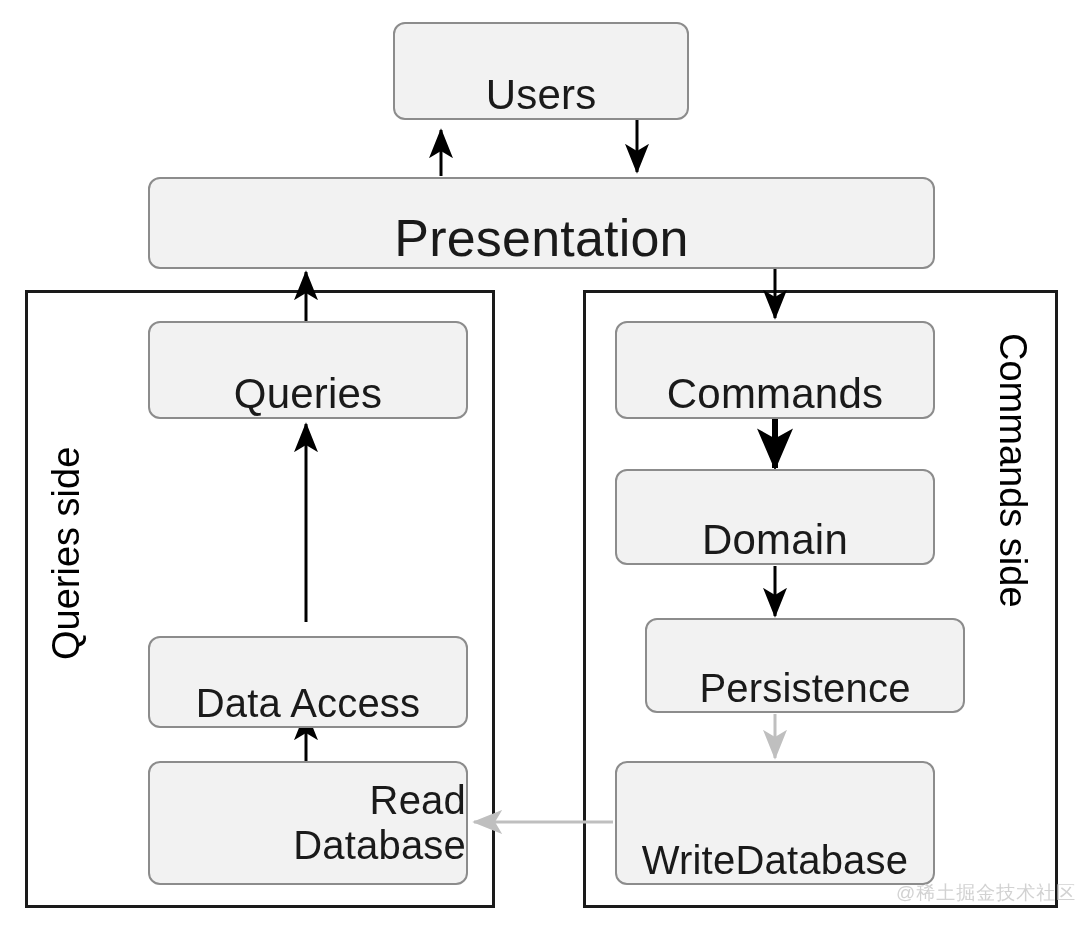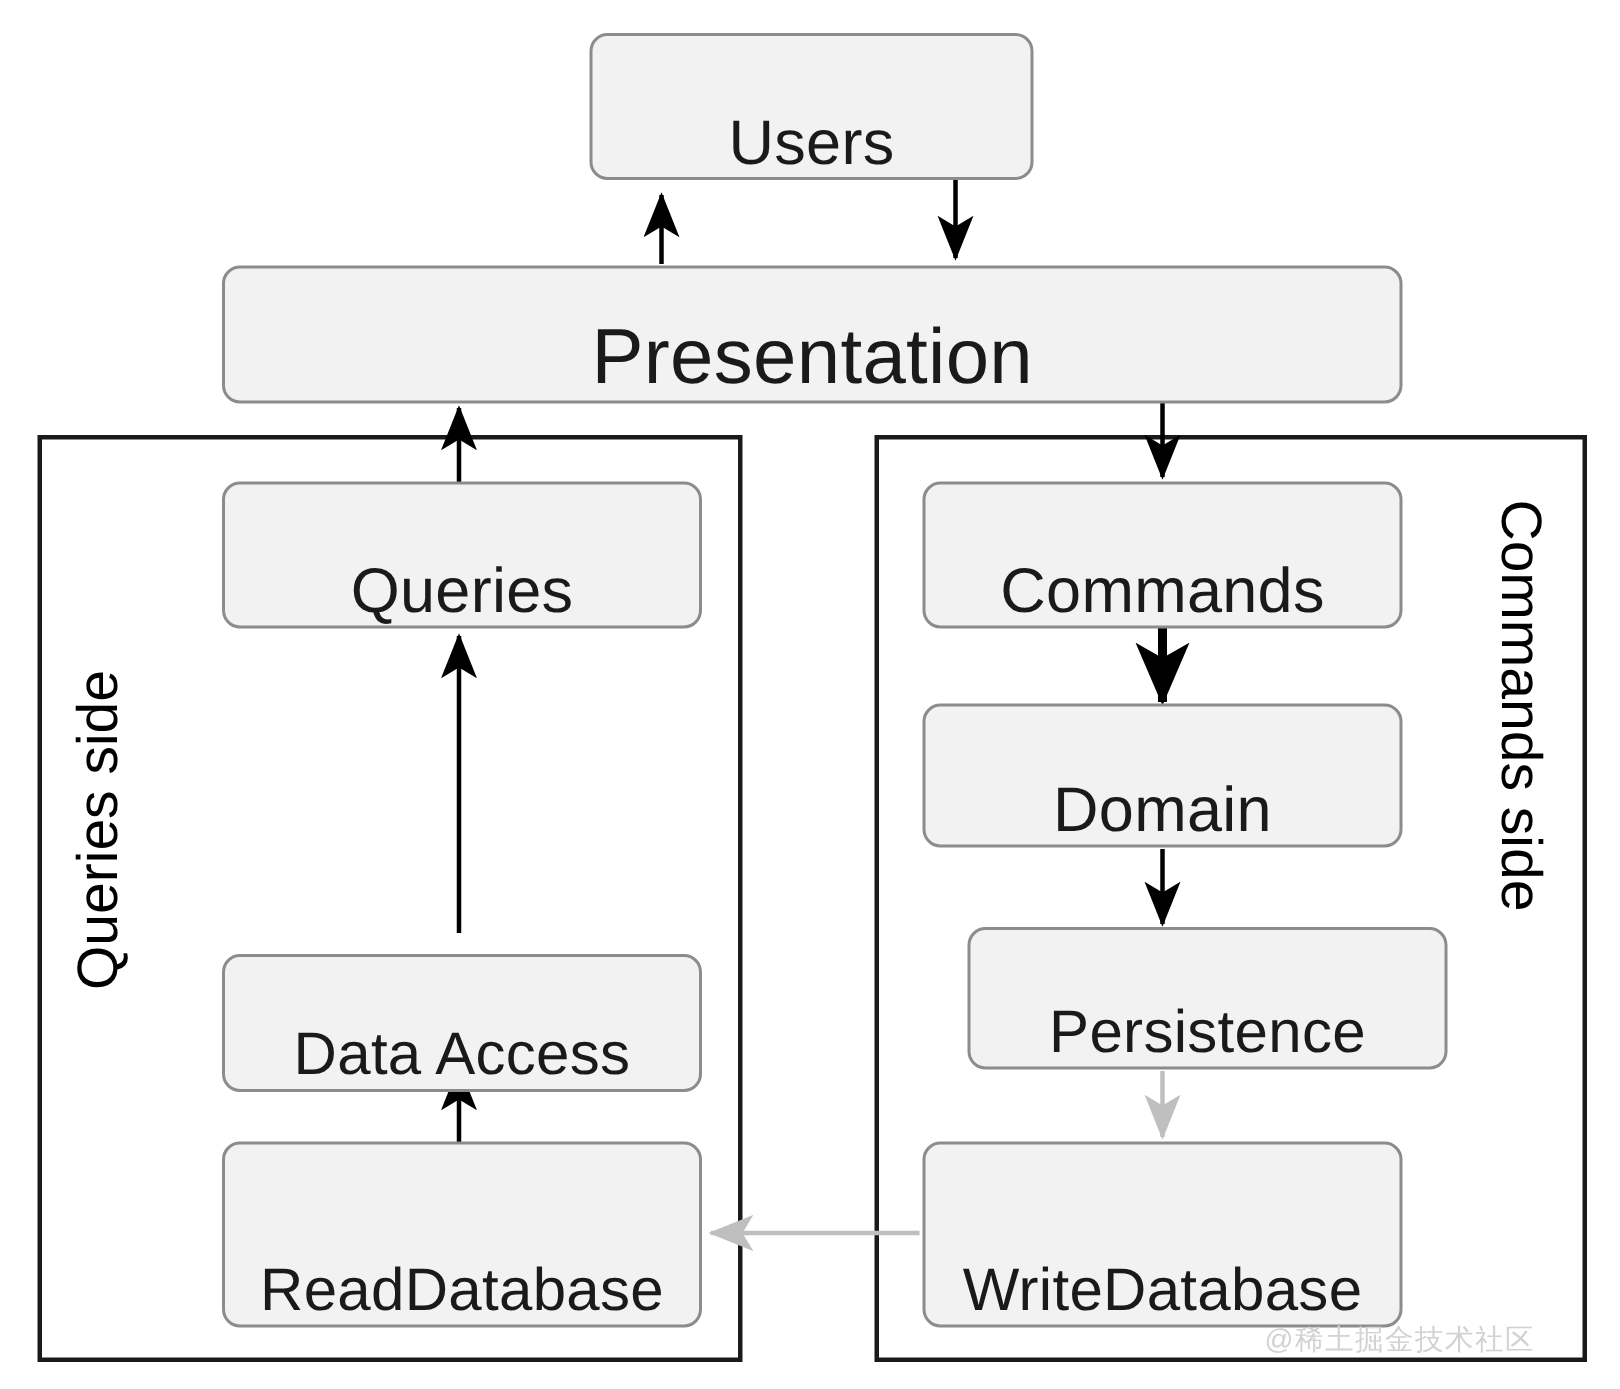--- a/index.html
+++ b/index.html
@@ -129,21 +129,21 @@
   </div>
 
   <div class="node" style="left:148px; top:321px; width:320px; height:98px; font-size:42px;">
     <span>Queries</span>
   </div>
 
   <div class="node" style="left:148px; top:620px; width:320px; height:92px; font-size:40px;margin-top:16px;">
     <span>Data Access</span>
   </div>
 
-  <div class="node" style="left:148px; top:761px; width:320px; height:124px; font-size:40px; flex-direction:row;">
+  <div class="node" style="left:148px; top:761px; width:320px; height:124px; font-size:40px; flex-direction:column;">
     <span>Read</span>
     <span>Database</span>
   </div>
 
   <div class="node" style="left:615px; top:469px; width:320px; height:96px; font-size:42px;">
     <span>Domain</span>
   </div>
 
   <div class="node" style="left:615px; top:321px; width:320px; height:98px; font-size:42px;">
     <span>Commands</span>
@@ -151,15 +151,15 @@
 
   <div class="node" style="left:615px; top:618px; width:320px; height:95px; font-size:40px;margin-left:30px;">
     <span>Persistence</span>
   </div>
 
   <div class="node" style="left:615px; top:761px; width:320px; height:124px; font-size:40px; ">
     <span>Write</span>
     <span>Database</span>
   </div>
 
-  <div class="watermark" style="left:843px; top:880px;text-align:right;">@稀土掘金技术社区</div>
+  <div class="watermark" style="left:896px; top:880px;text-align:right;">@稀土掘金技术社区</div>
 
 </div>
 
 </body></html>

